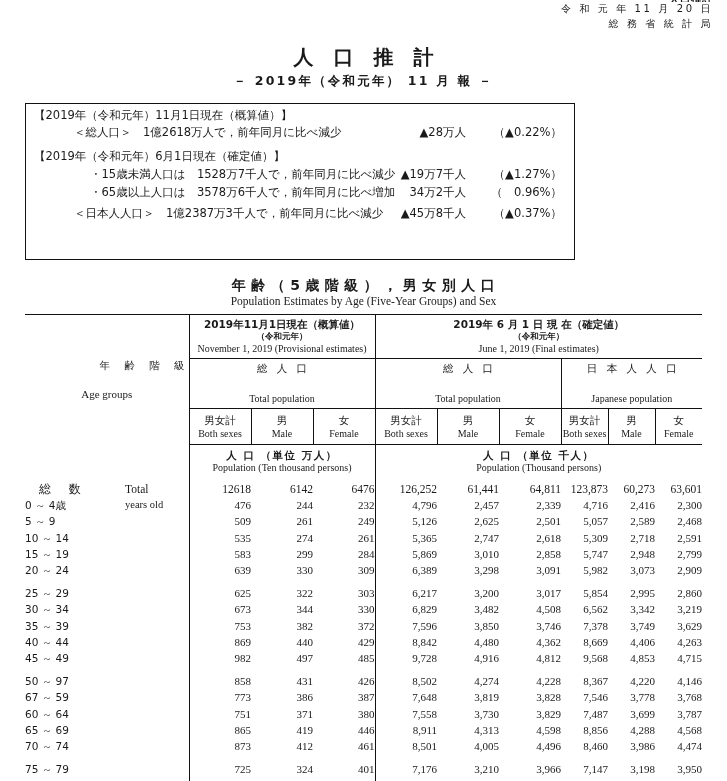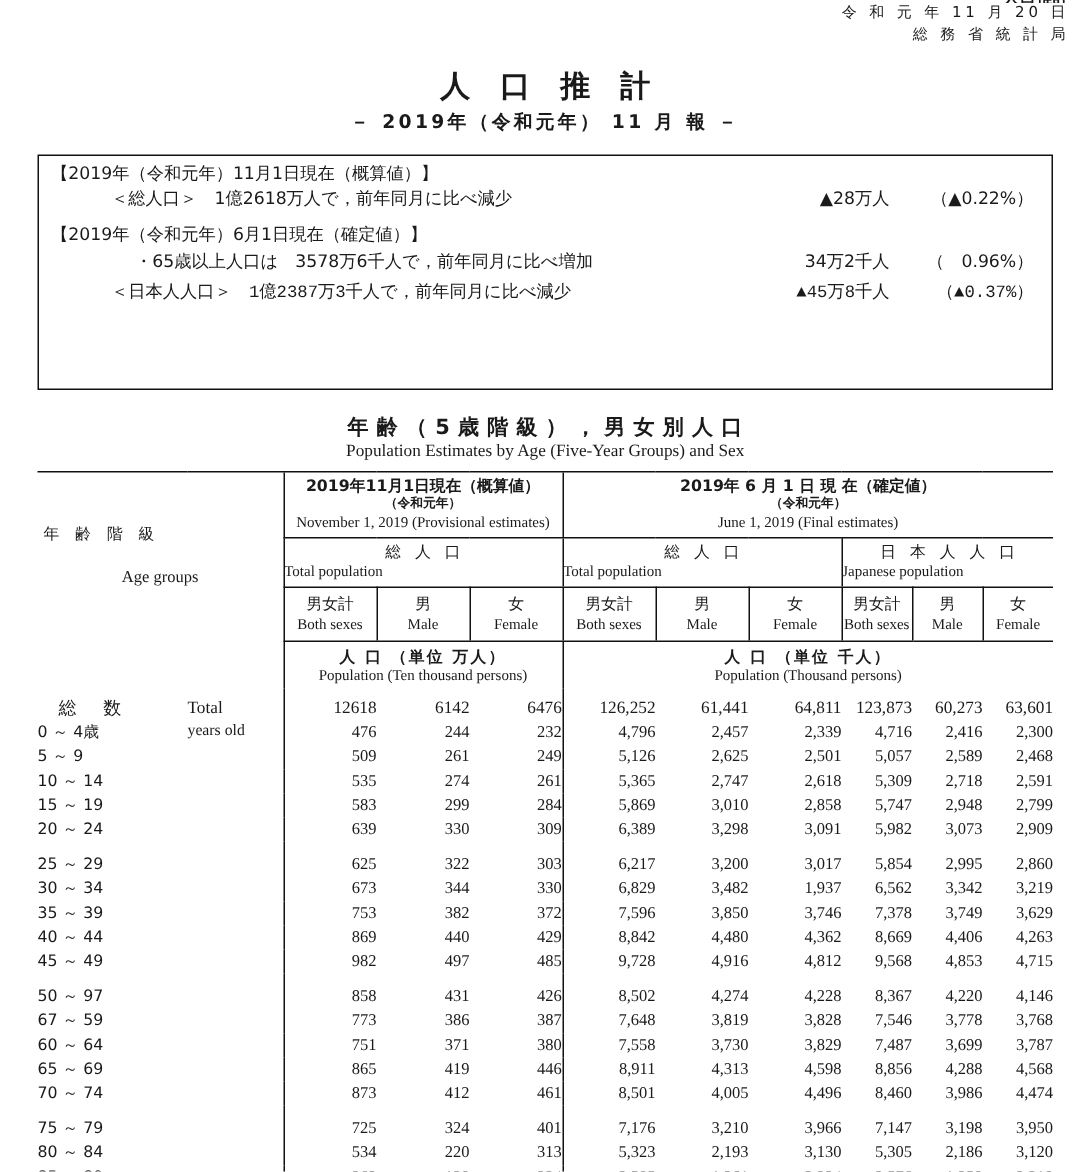--- a/index.html
+++ b/index.html
@@ -60,38 +60,38 @@
     font-weight: bold;
     letter-spacing: 2.2px;
     margin-top: 3px;
     line-height: 16px;
   }
 
   
   #summary-box {
     position: absolute;
     top: 103px; left: 25px;
-    width: 677px; height: 157px;
+    width: 550px; height: 157px;
     border: 1.6px solid #111;
     background: #fff;
   }
   .sum-row {
     display: flex;
     align-items: baseline;
     font-family: "DejaVu Sans", "Liberation Sans", sans-serif;
     font-size: 11.5px;
     line-height: 15px;
     white-space: nowrap;
   }
   .sum-head { padding-left: 8px; margin-top: 4px; }
   .sum-head.second { margin-top: 9px; }
   .sum-ind1 { padding-left: 48px; margin-top: 2px; }
   .sum-ind2 { padding-left: 64px; margin-top: 1px; }
   .sum-ind2.gap { margin-top: 3px; }
-  .sum-ind1.gap { margin-top: 6px; font-family: Liberation Mono, monospace; }
+  .sum-ind1.gap { margin-top: 6px; }
   .sum-text { display: inline-block; }
   .sum-val {
     position: absolute;
     right: 108px;
     text-align: right;
     width: 96px;
   }
   .sum-pct {
     position: absolute;
     right: 12px;
@@ -165,42 +165,43 @@
     font-size: 10.5px;
     text-align: center;
     letter-spacing: 3px;
     padding-left: 3px;
     line-height: 13px;
     padding-top: 3px;
   }
   .hdr-group-en {
     font-family: "Liberation Serif", "DejaVu Serif", serif;
     font-size: 10px;
-    text-align: left;
+    text-align: center;
     line-height: 13px;
     padding-bottom: 3px;
+    margin-top: 17px;
   }
   .hdr-sex-ja {
     font-family: "DejaVu Sans", "Liberation Sans", sans-serif;
     font-size: 10.5px;
     text-align: center;
     line-height: 14px;
     padding-top: 4px;
   }
   .hdr-sex-en {
     font-family: "Liberation Serif", "DejaVu Serif", serif;
     font-size: 10px;
     text-align: center;
     line-height: 14px;
     padding-bottom: 3px;
   }
   .hdr-agegrp-ja {
-    font-family: Liberation Serif, serif;
+    font-family: Liberation Mono, monospace;
     font-size: 10.5px;
-    text-align: left;
+    text-align: right;
     letter-spacing: 4px;
     padding-left: 4px;
     line-height: 14px;
   }
   .hdr-agegrp-en {
     font-family: "Liberation Serif", "DejaVu Serif", serif;
     font-size: 11px;
     text-align: center;
     line-height: 14px;
     padding-top: 14px;
@@ -289,20 +290,27 @@
       <span class="sum-val">▲28万人</span>
       <span class="sum-pct">（▲0.22%）</span>
     </div>
   </div>
 
   <div class="sum-row sum-head second">
     <span>【2019年（令和元年）6月1日現在（確定値）】</span>
   </div>
 
 
+  <div class="sum-row sum-ind2 gap">
+    <div class="sum-rel">
+      <span class="sum-text">・15歳未満人口は　1528万7千人で，前年同月に比べ減少</span>
+      <span class="sum-val">▲19万7千人</span>
+      <span class="sum-pct">（▲1.27%）</span>
+    </div>
+  </div>
 
 
   <div class="sum-row sum-ind2 gap">
     <div class="sum-rel">
       <span class="sum-text">・65歳以上人口は　3578万6千人で，前年同月に比べ増加</span>
       <span class="sum-val">34万2千人</span>
       <span class="sum-pct">（　0.96%）</span>
     </div>
   </div>
 
@@ -546,21 +554,21 @@
         <td class="num">2,860</td>
       </tr>
       <tr>
         <td class="age-ja">30 ～ 34</td>
         <td class="age-en"></td>
         <td class="num num-wan bl-thick">673</td>
         <td class="num num-wan">344</td>
         <td class="num num-wan">330</td>
         <td class="num bl-thick">6,829</td>
         <td class="num">3,482</td>
-        <td class="num">1,937</td>
+        <td class="num">4,508</td>
         <td class="num">6,562</td>
         <td class="num">3,342</td>
         <td class="num">3,219</td>
       </tr>
       <tr>
         <td class="age-ja">35 ～ 39</td>
         <td class="age-en"></td>
         <td class="num num-wan bl-thick">753</td>
         <td class="num num-wan">382</td>
         <td class="num num-wan">372</td>

